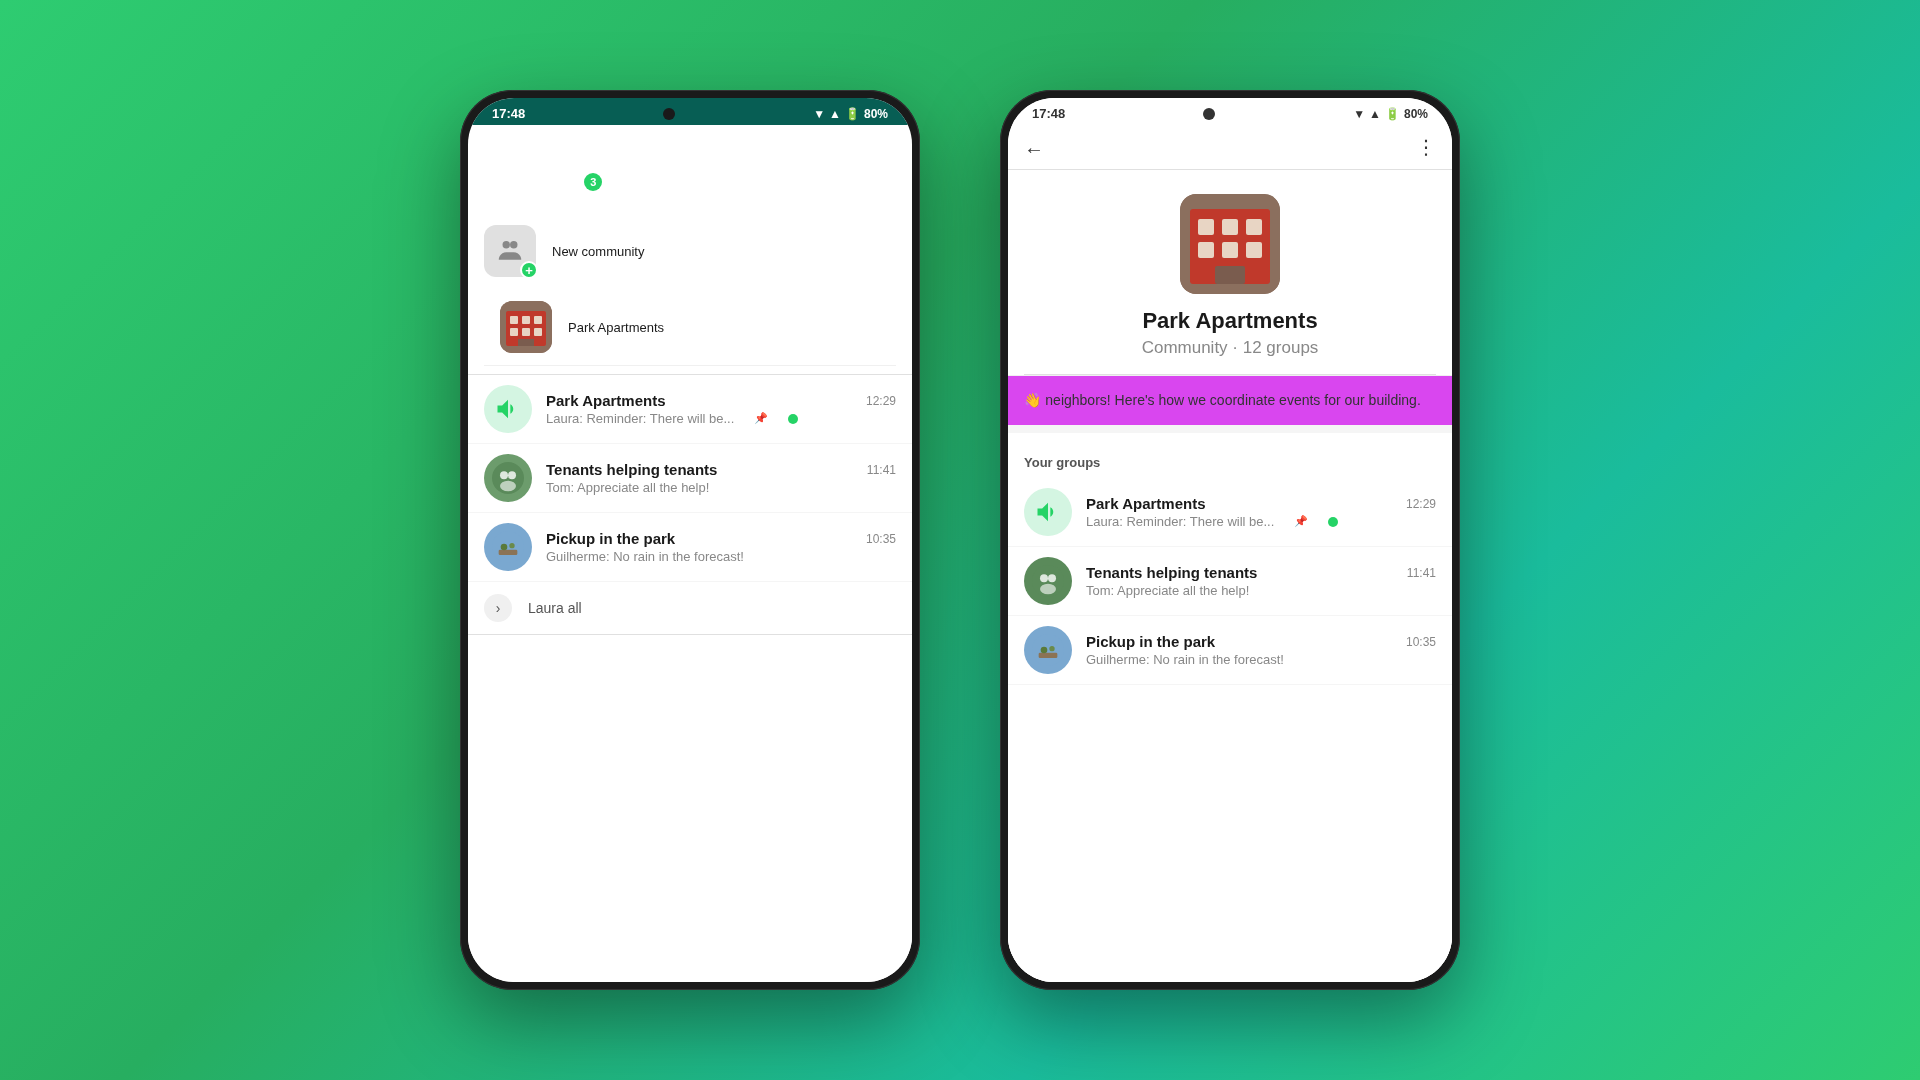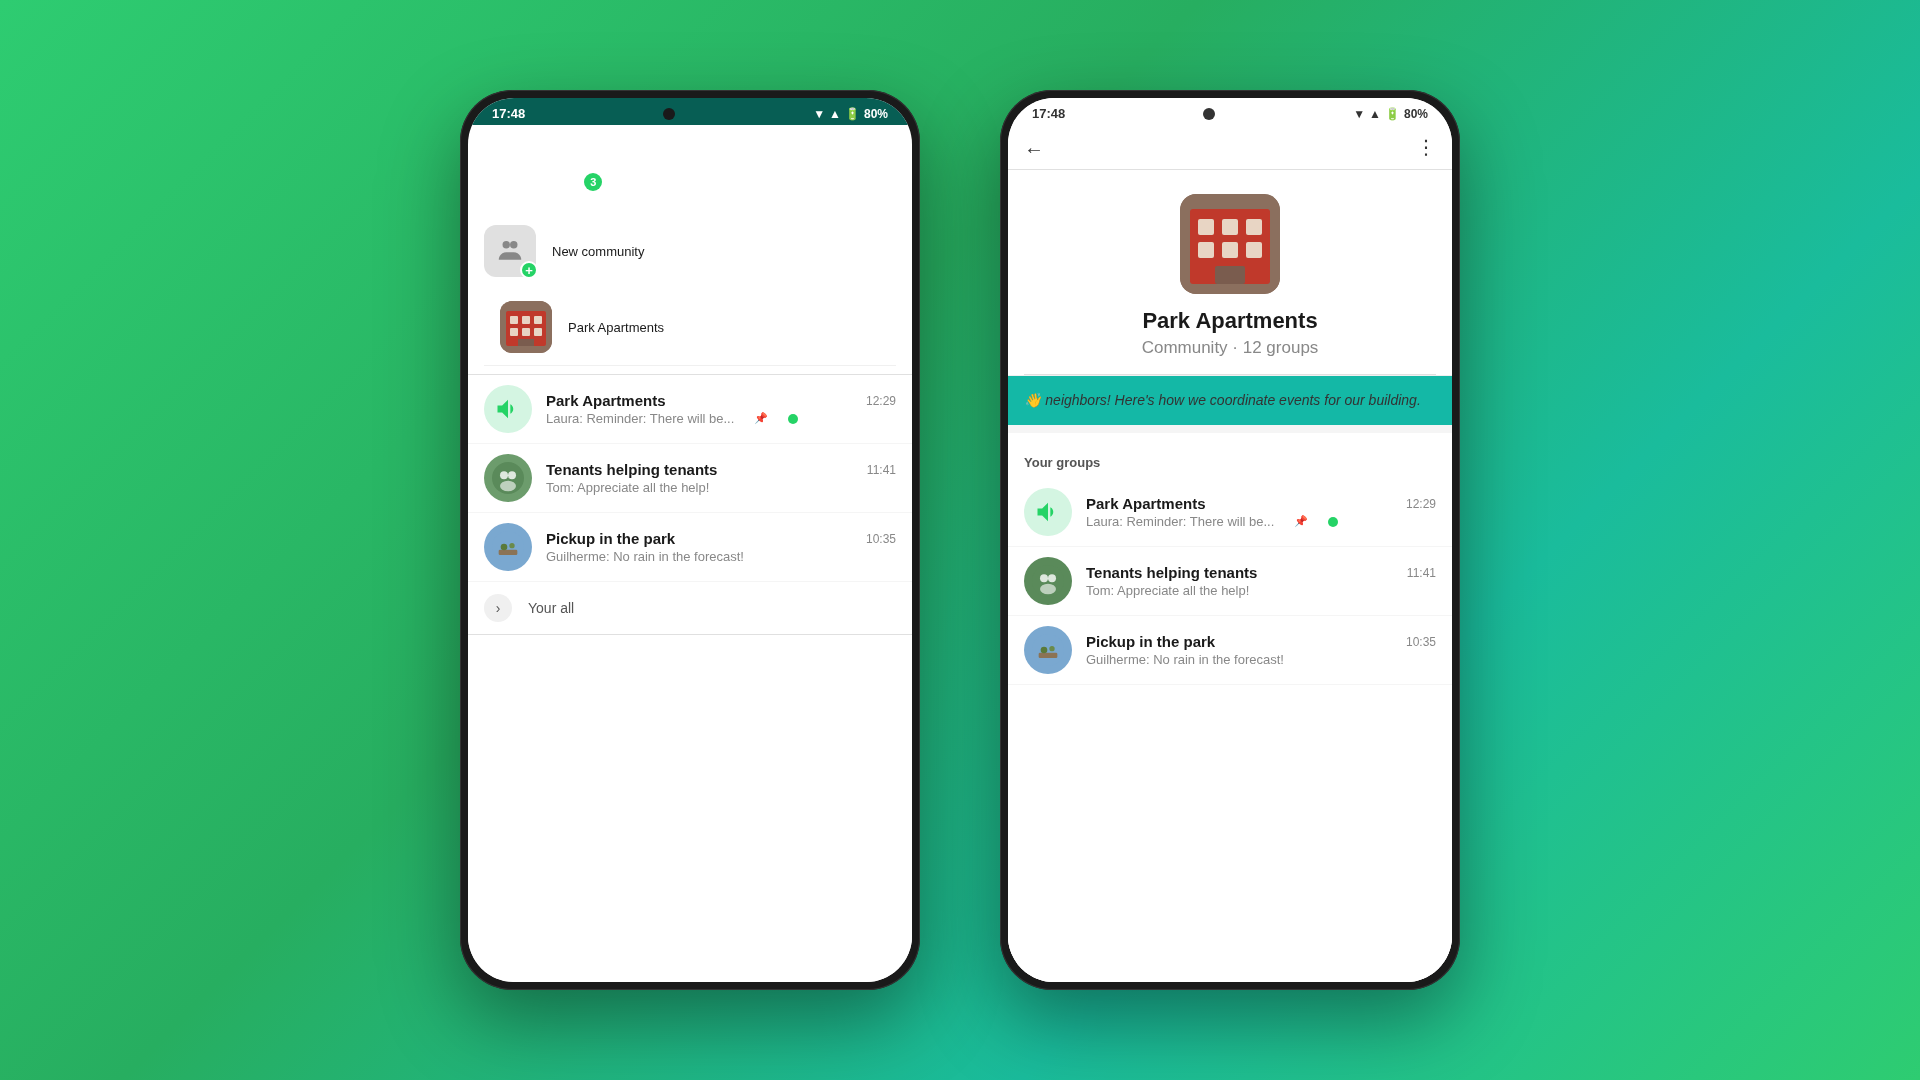--- a/index.html
+++ b/index.html
@@ -390,26 +390,25 @@
 
     .hero-subtitle {
       font-size: 17px;
       color: #888;
       margin-top: 4px;
       text-align: center;
     }
 
     .community-desc {
       padding: 14px 16px;
-      background: #14b8a6;
+      background: #d946ef;
       border-top: 1px solid #f0f0f0;
       font-size: 14px;
       color: #333;
       line-height: 1.5;
-      font-style: italic;
     }
 
     .your-groups-section {
       margin-top: 8px;
       background: #fff;
       flex: 1;
     }
 
     .your-groups-header {
       padding: 14px 16px 8px;
@@ -570,21 +569,21 @@
             <span class="chat-time">10:35</span>
           </div>
           <div class="chat-preview-row">
             <span class="chat-preview">Guilherme: No rain in the forecast!</span>
           </div>
         </div>
       </div>
 
       <div class="view-all-row">
         <div class="view-all-chevron">›</div>
-        <span class="view-all-text">Your all</span>
+        <span class="view-all-text">Laura all</span>
       </div>
 
     </div>
   </div>
 </div>
 
 <div class="phone">
   <div class="phone-inner">
 
     <div class="status-bar white-bar">

